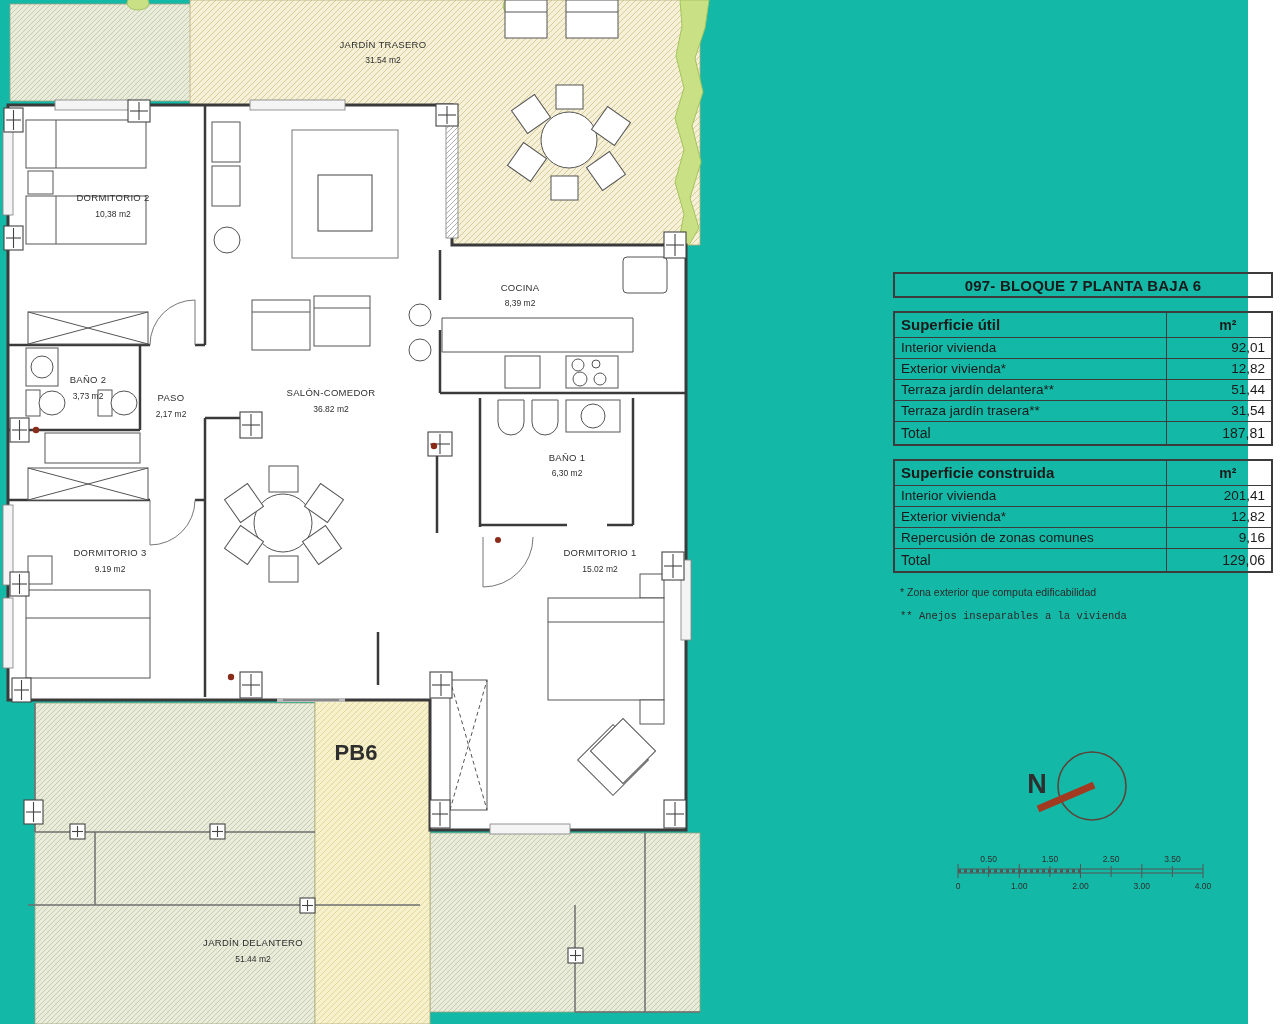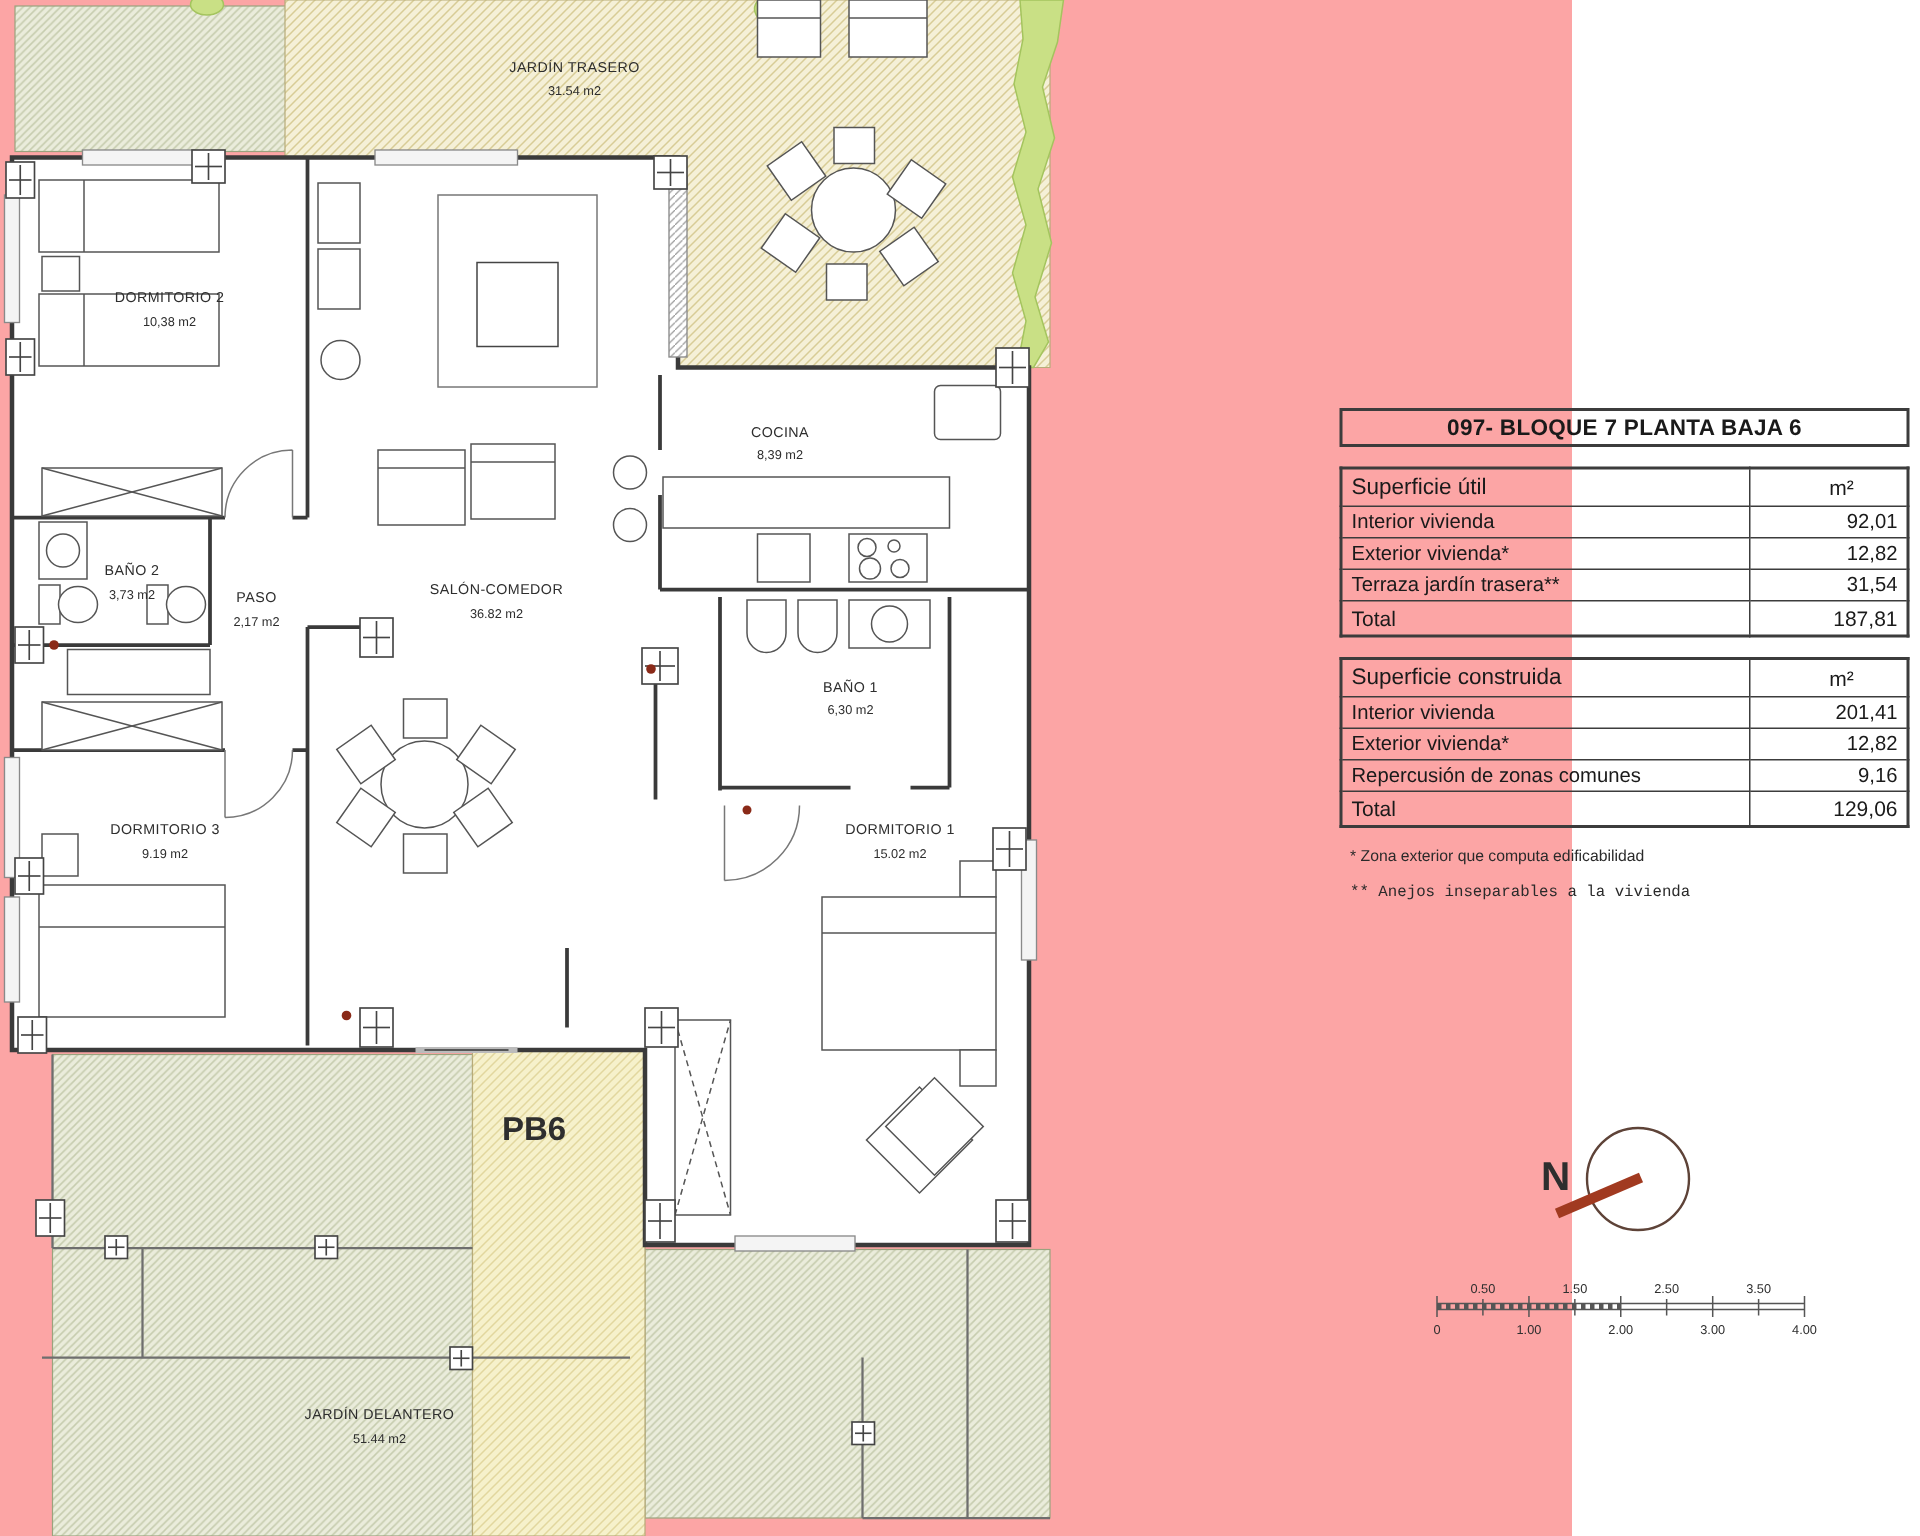--- a/index.html
+++ b/index.html
@@ -1,32 +1,32 @@
 <!DOCTYPE html>
 <html><head>
 <meta charset="utf-8">
 <style>
   * { margin:0; padding:0; box-sizing:border-box; }
   html,body { width:1280px; height:1024px; background:#ffffff; overflow:hidden;
               font-family:"Liberation Sans", sans-serif; color:#222; }
-  #stage { position:relative; width:1048px; height:1024px; background:#fca5a5; }
+  #stage { position:relative; width:1248px; height:1024px; background:#14b8a6; }
 
   #plan-svg { position:absolute; left:0; top:0; }
 
   
   #info-panel { position:absolute; left:893px; top:272px; width:380px; }
   .title-box { border:2px solid #3c3c3c; height:26px; display:flex; align-items:center;
                justify-content:center; font-size:15px; font-weight:bold; color:#1a1a1a;
                letter-spacing:.2px; }
   table.areas { width:100%; border-collapse:collapse; margin-top:13px;
                 border:2px solid #3c3c3c; table-layout:fixed; }
   table.areas td { border:1px solid #3c3c3c; padding:1px 6px; font-size:13.5px;
                    height:21px; color:#1a1a1a; white-space:nowrap; overflow:hidden; }
   table.areas td.val { text-align:right; width:106px;padding-left:24px; }
-  table.areas tr.head td { font-size:15px; font-weight:normal; height:25px;margin-top:10px; }
+  table.areas tr.head td { font-size:15px; font-weight:bold; height:25px;margin-top:10px; }
   table.areas tr.head td.val { text-align:center; font-size:14px; }
   table.areas tr.total td { font-weight:normal; font-size:14px; height:24px; }
   .note { font-size:10.5px; color:#2a2a2a; margin-top:13px; padding-left:7px; }
   .note + .note { margin-top:12px;font-family:Liberation Mono, monospace; }
 
   #compass-svg { position:absolute; left:1005px; top:735px; }
   #scalebar-svg { position:absolute; left:945px; top:850px; }
 
   
   text { font-family:"Liberation Sans", sans-serif; fill:#2e2e2e; }
@@ -369,20 +369,24 @@
     </tr>
     <tr>
       <td>Interior vivienda</td>
       <td class="val">92,01</td>
     </tr>
     <tr>
       <td>Exterior vivienda*</td>
       <td class="val">12,82</td>
     </tr>
     <tr>
+      <td>Terraza jardín delantera**</td>
+      <td class="val">51,44</td>
+    </tr>
+    <tr>
       <td>Terraza jardín trasera**</td>
       <td class="val">31,54</td>
     </tr>
     <tr class="total">
       <td>Total</td>
       <td class="val">187,81</td>
     </tr>
   </tbody>
       </table>
 

